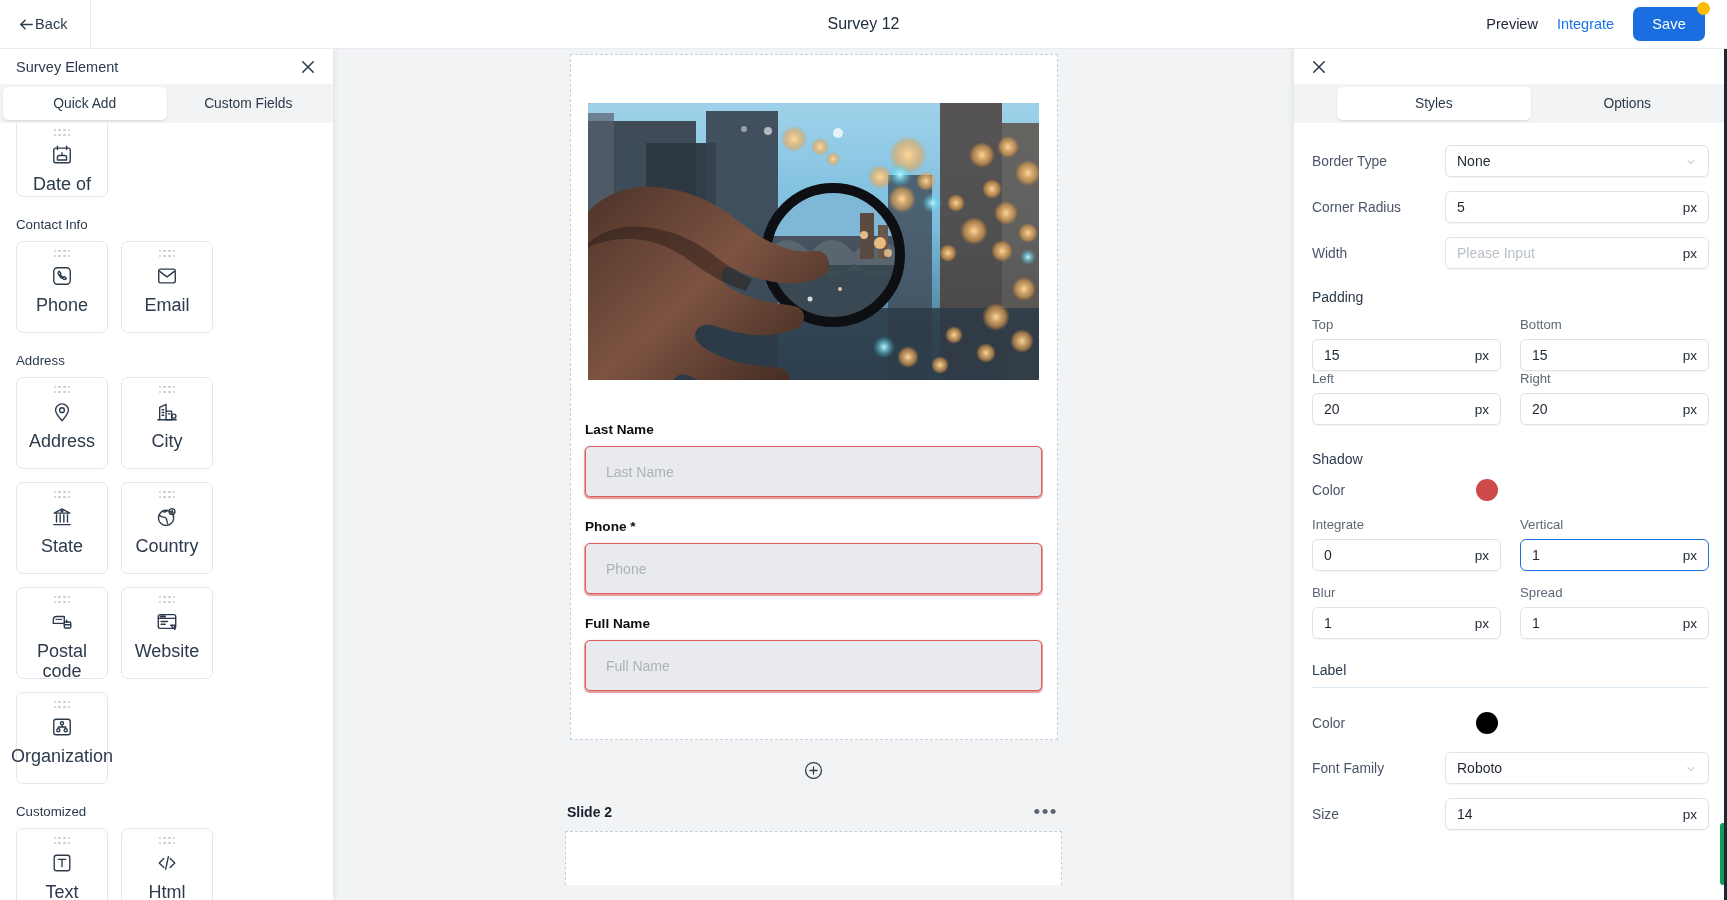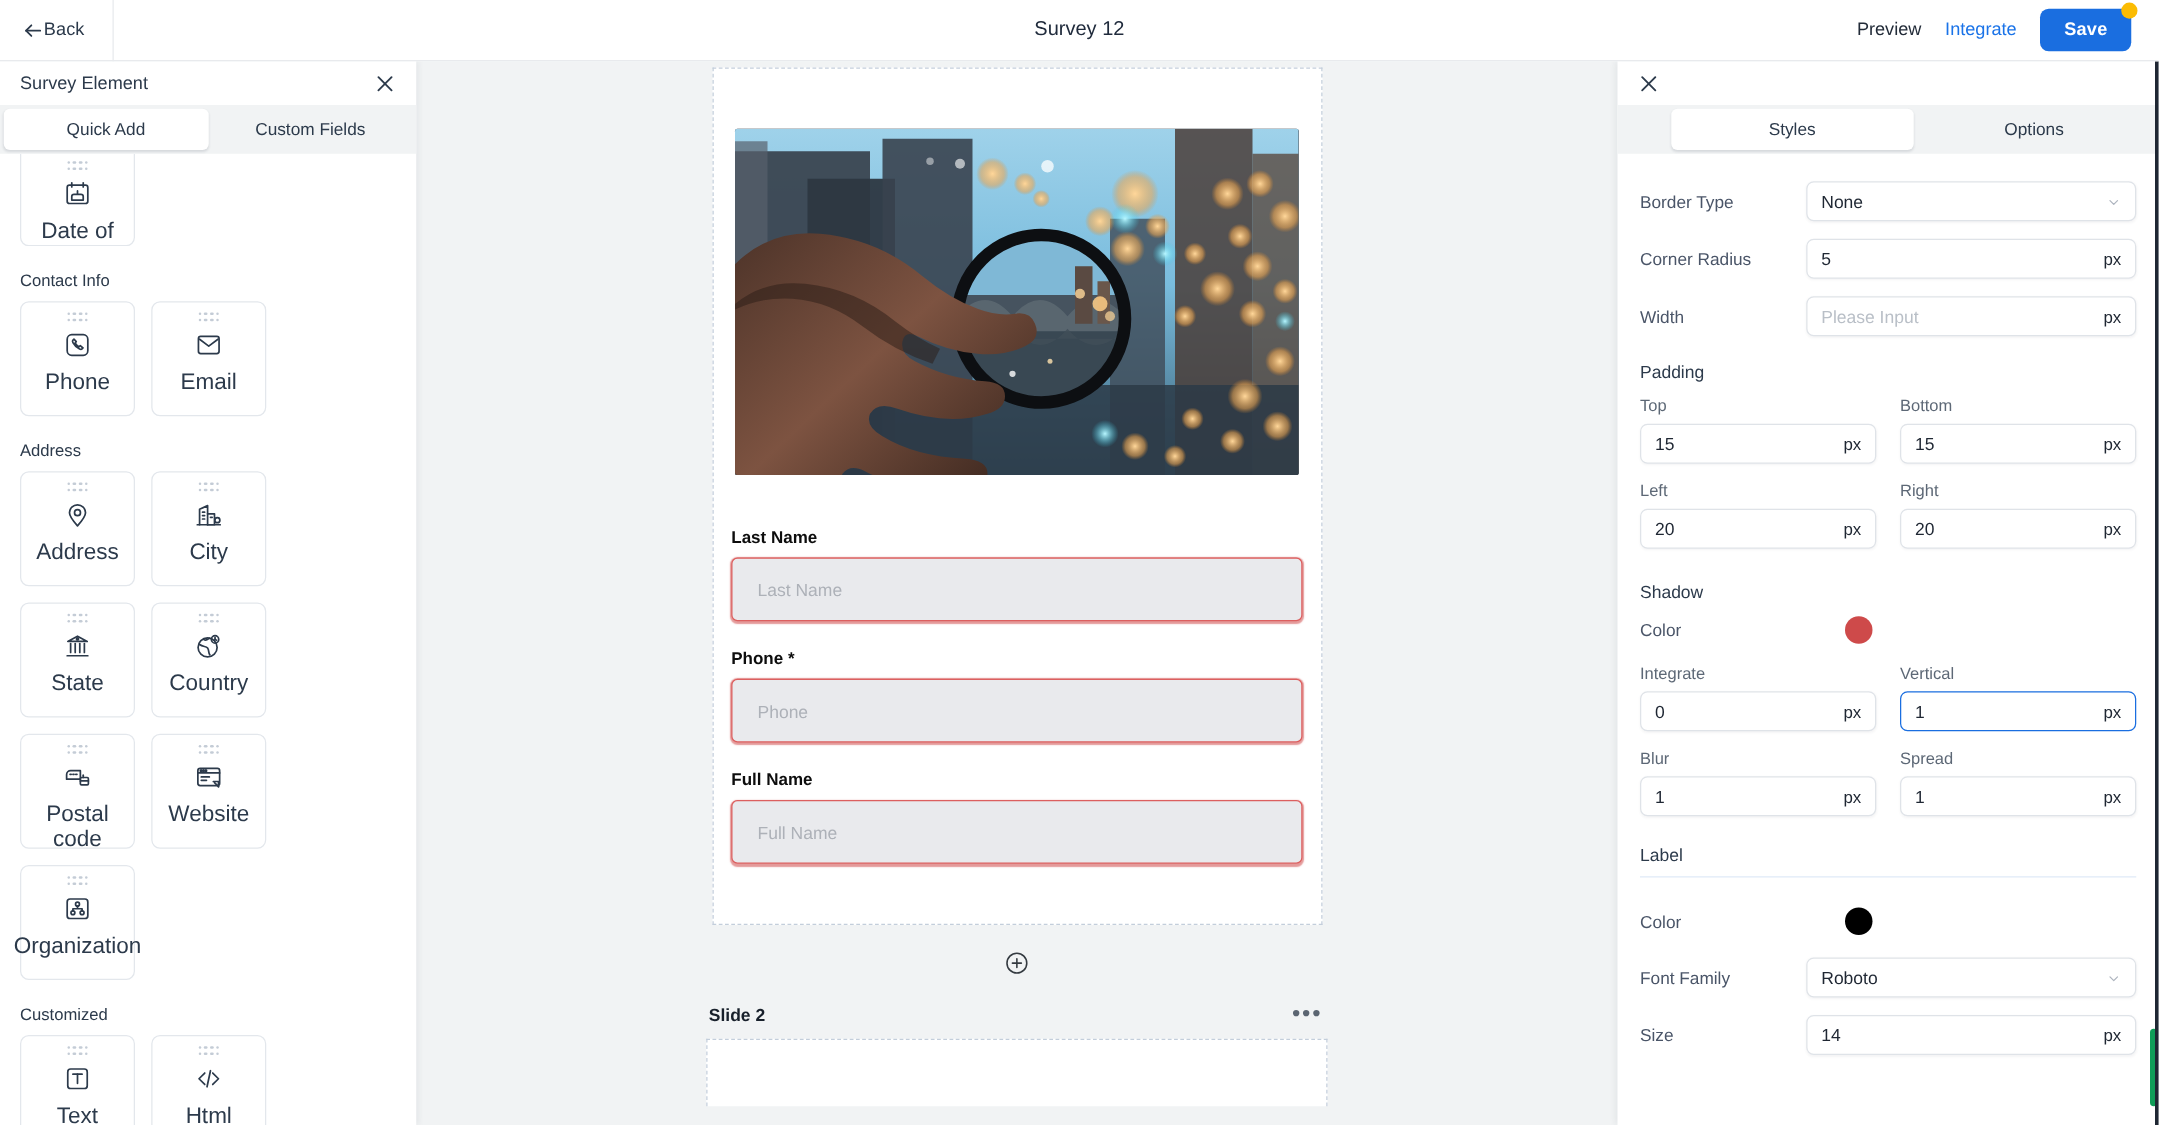--- a/index.html
+++ b/index.html
@@ -29,21 +29,21 @@
     font-size: 16px; color: #202b3c; font-weight: 400; pointer-events: none;
   }
   .topbar-right {
     margin-left: auto; display: flex; align-items: center; gap: 19px;
     padding-right: 22px; position: relative; z-index: 3;
   }
   .link-preview { font-size: 14.5px; color: #222b38; cursor: pointer; font-weight: 500; }
   .link-integrate { font-size: 14.5px; color: #1a73e8; cursor: pointer; font-weight: 500; }
   .save-btn {
     position: relative; background: #1a6ee0; color: #fff; border: none;
-    border-radius: 7px; padding: 9px 19px; font-size: 14.5px; font-weight: 700;
+    border-radius: 7px; padding: 9px 19px; font-size: 14.5px; font-weight: 400;
     cursor: pointer; font-family: inherit; letter-spacing: .2px;
   }
   .save-badge {
     position: absolute; top: -5px; right: -5px; width: 13px; height: 13px;
     background: #fbbc04; border-radius: 50%;
   }
 
   
   .body-row { flex: 1; display: flex; position: relative; min-height: 0; background: #f1f3f4; }
 
@@ -656,21 +656,21 @@
           <span class="row-label">Width</span>
           <div class="ctrl">
             <div class="inp">
               <span class="val placeholder">Please Input</span>
               <span class="unit">px</span>
             </div>
           </div>
         </div>
 
         <div class="sect-title">Padding</div>
-        <div class="pair" style="margin-bottom:14px;">
+        <div class="pair" style="">
           <div>
             <span class="sub-label">Top</span>
             <div class="inp">
               <span class="val">15</span>
               <span class="unit">px</span>
             </div>
           </div>
           <div>
             <span class="sub-label">Bottom</span>
             <div class="inp">

